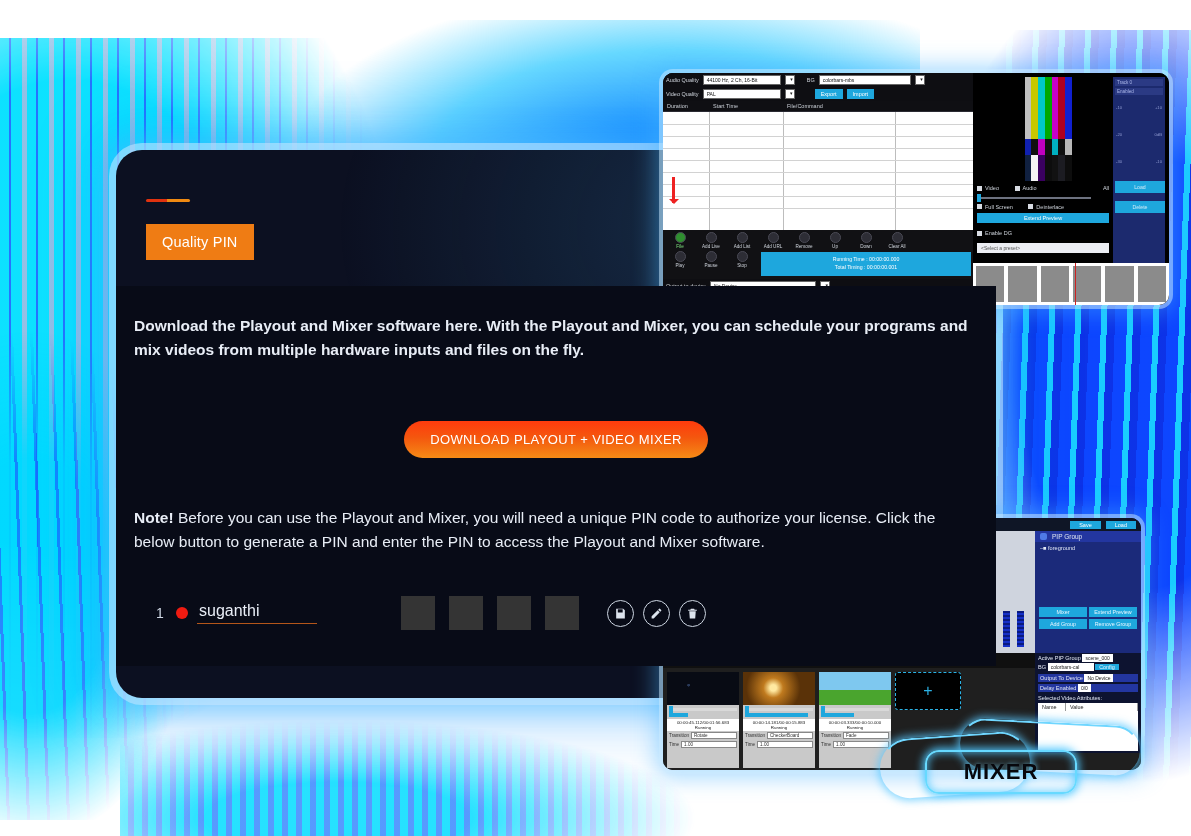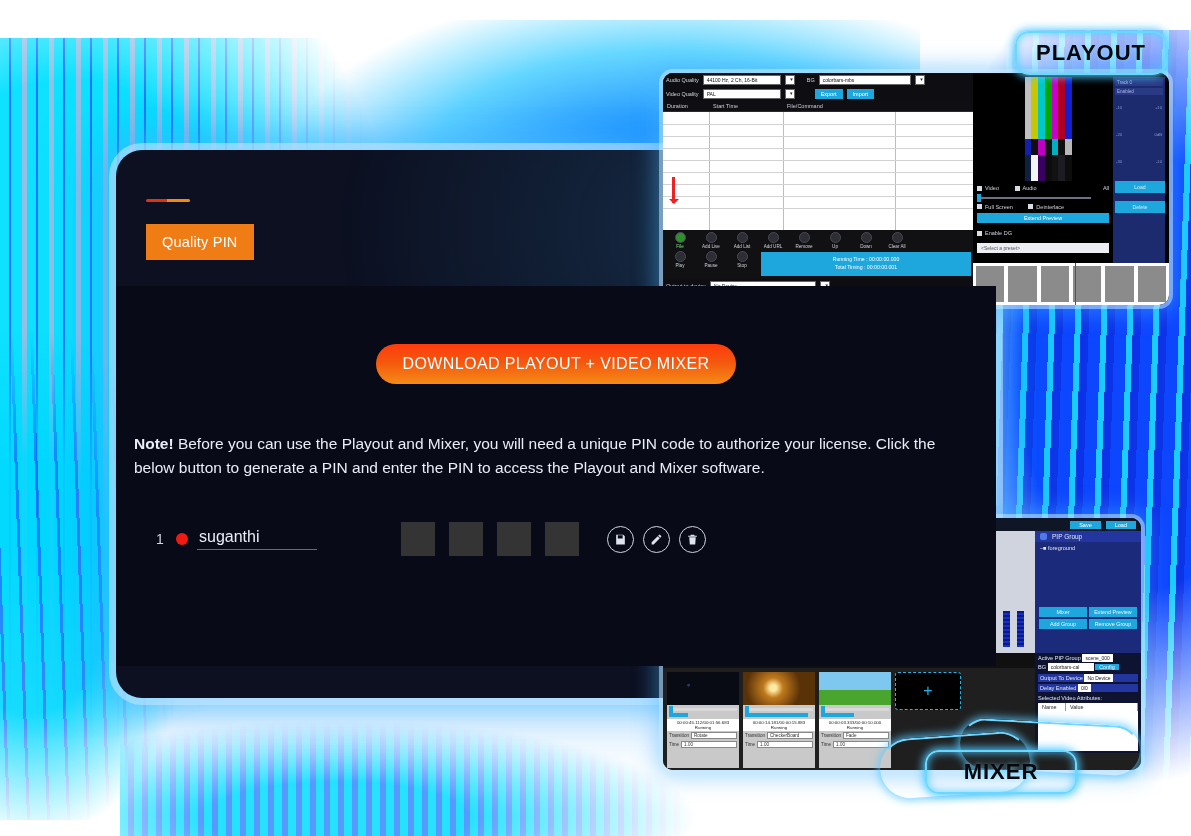--- a/index.html
+++ b/index.html
@@ -90,22 +90,23 @@
   }
   .panel-body { padding: 0 0 0 0; }
 
   .para { color: #e8edf6; font-size: 15.5px; line-height: 1.55; font-weight: 700; margin: 0; }
   .para.note { font-weight: 400; margin-top: 48px; }
   .para.note b { font-weight: 700; margin-top: 24px; }
 
   .dl-wrap { text-align: center; margin-top: 30px; }
   .dl-btn {
     display: inline-block; padding: 11px 26px; border: none; cursor: pointer;
-    border-radius: 20px; color: #fff; font-size: 16px; letter-spacing: .4px;
+    border-radius: 20px; color: #fff; font-size: 13px; letter-spacing: .4px;
     background: linear-gradient(180deg,#ff3b0d 0%, #f4570e 45%, #f58b16 100%);
+    margin-top: 29px;
   }
 
   .gen-wrap { text-align: center; margin-top: 28px; }
   .gen-btn {
     display: inline-block; padding: 9px 24px; cursor: pointer;
     border: 1.6px solid #d9e2ef; border-radius: 22px;
     background: transparent; color: #eef3fa; font-size: 14.5px; letter-spacing: .6px;
   }
 
   
@@ -255,20 +256,21 @@
   <div class="splash splash-bottom"></div>
 
   <div class="card">
     <div class="card-inner">
       <div class="title-rule"></div>
 
       <button class="pin-tab">Quality PIN</button>
 
       <div class="panel">
         <div class="panel-body">
+          <p class="para">Download the Playout and Mixer software here. With the Playout and Mixer, you can schedule your programs and mix videos from multiple hardware inputs and files on the fly.</p>
 
           <div class="dl-wrap">
             <button class="dl-btn">DOWNLOAD PLAYOUT + VIDEO MIXER</button>
           </div>
 
           <p class="para note"><b>Note!</b><span> Before you can use the Playout and Mixer, you will need a unique PIN code to authorize your license. Click the below button to generate a PIN and enter the PIN to access the Playout and Mixer software.</span></p>
 
 
           <div class="user-row">
             <div class="row-index">1</div>
@@ -605,22 +607,19 @@
           </div>
         <div class="rw">
             <span>Time</span>
             <span class="v">1.00</span>
           </div>
       </div>
       <div class="addclip">+</div>
     </div>
   </div>
 
-  <div class="neon neon-playout">
-    <span>PLAYOUT</span>
-  </div>
   <div class="neon-swoosh sw1"></div>
   <div class="neon-swoosh sw2"></div>
   <div class="neon neon-mixer">
     <span>MIXER</span>
   </div>
 
 </div>
 
 </body></html>

